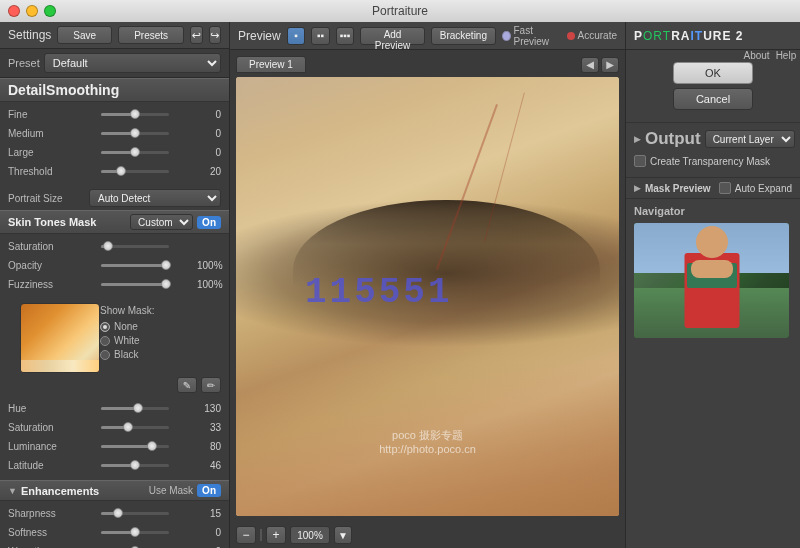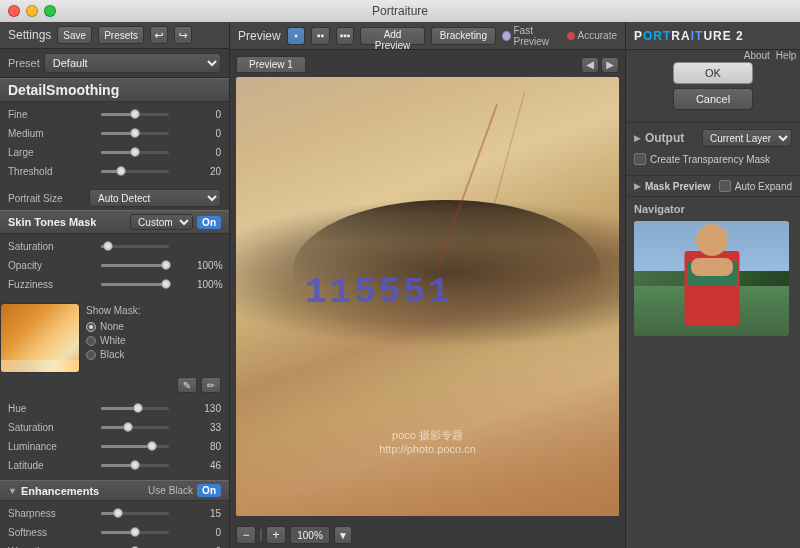--- a/index.html
+++ b/index.html
@@ -71,21 +71,21 @@
       font-size: 12px;
       color: #ddd;
       font-weight: 500;
     }
     .btn-small {
       background: linear-gradient(to bottom, #666, #555);
       border: 1px solid #333;
       border-radius: 3px;
       color: #eee;
       font-size: 10px;
-      padding: 1px 5px;
+      padding: 1px 15px;
       cursor: pointer;
       height: 18px;
     }
     .icon-btn {
       background: linear-gradient(to bottom, #666, #555);
       border: 1px solid #333;
       border-radius: 3px;
       color: #eee;
       font-size: 11px;
       width: 18px;
@@ -216,22 +216,21 @@
       color: white;
       font-size: 10px;
       font-weight: bold;
       padding: 1px 5px;
       border-radius: 3px;
     }
 
     
     .color-picker-area {
       display: flex;
-      gap: 6px;
-      padding: 4px 0;
+      padding: 4px 20px;
     }
     .color-swatch {
       width: 80px;
       height: 70px;
       border-radius: 4px;
       border: 1px solid #333;
       background: linear-gradient(135deg, #c87020 0%, #e09030 30%, #f8c878 60%, #f0e0b0 80%, #e8c890 90%, #c06020 100%);
       position: relative;
       overflow: hidden;
     }
@@ -509,21 +508,21 @@
       background: #444;
       border-bottom: 1px solid #2a2a2a;
       height: 28px;
     }
     .portraiture-logo {
       font-size: 12px;
       color: #eee;
       font-weight: 600;
       letter-spacing: 1px;
     }
-    .portraiture-logo span { color: #0ea5e9; font-weight: 700; }
+    .portraiture-logo span { color: #22c55e; font-weight: 400; }
     .right-menu-btns { display: flex; gap: 6px; margin-top: 40px; }
     .right-menu-btn {
       background: none;
       border: none;
       color: #bbb;
       font-size: 10px;
       cursor: pointer;
     }
 
     
@@ -562,21 +561,21 @@
     .output-section {
       padding: 6px 8px;
     }
     .output-header {
       display: flex;
       align-items: center;
       gap: 4px;
       margin-bottom: 6px;
     }
     .output-triangle { color: #aaa; font-size: 9px; }
-    .output-label { color: #bbb; font-size: 12px; font-weight: 600; flex: 1; }
+    .output-label { color: #bbb; font-size: 17px; font-weight: 600; flex: 1; }
     .output-select {
       background: linear-gradient(to bottom, #5a5a5a, #4a4a4a);
       border: 1px solid #333;
       border-radius: 3px;
       color: #eee;
       font-size: 10px;
       padding: 1px 3px;
       height: 18px;
     }
     .output-checkbox-row {
@@ -801,21 +800,21 @@
           <div class="slider-fill" style="width:50%"></div>
           <div class="slider-thumb" style="left:50%"></div>
         </div>
         <span class="slider-value">46</span>
       </div>
     </div>
 
     <div class="enh-header">
       <span class="enh-triangle">▼</span>
       <span class="enh-title">Enhancements</span>
-      <span class="use-mask-label">Use Black</span>
+      <span class="use-mask-label">Use Mask</span>
       <span class="badge-on">On</span>
     </div>
     <div class="section-content">
       <div class="slider-row">
         <span class="slider-label">Sharpness</span>
         <div class="slider-track">
           <div class="slider-fill" style="width:25%"></div>
           <div class="slider-thumb" style="left:25%"></div>
         </div>
         <span class="slider-value">15</span>

